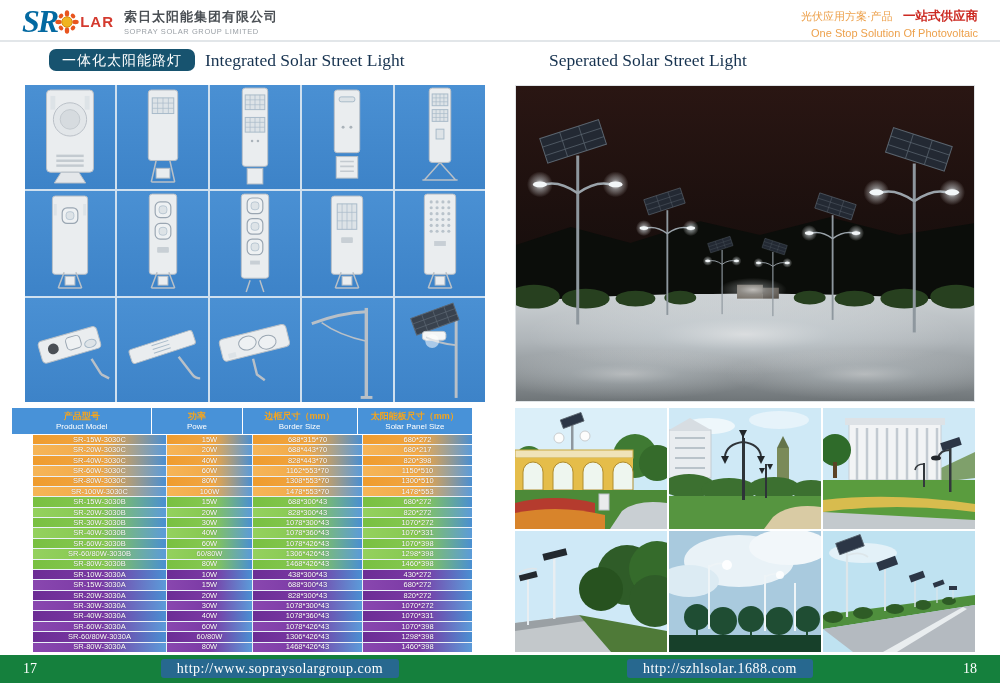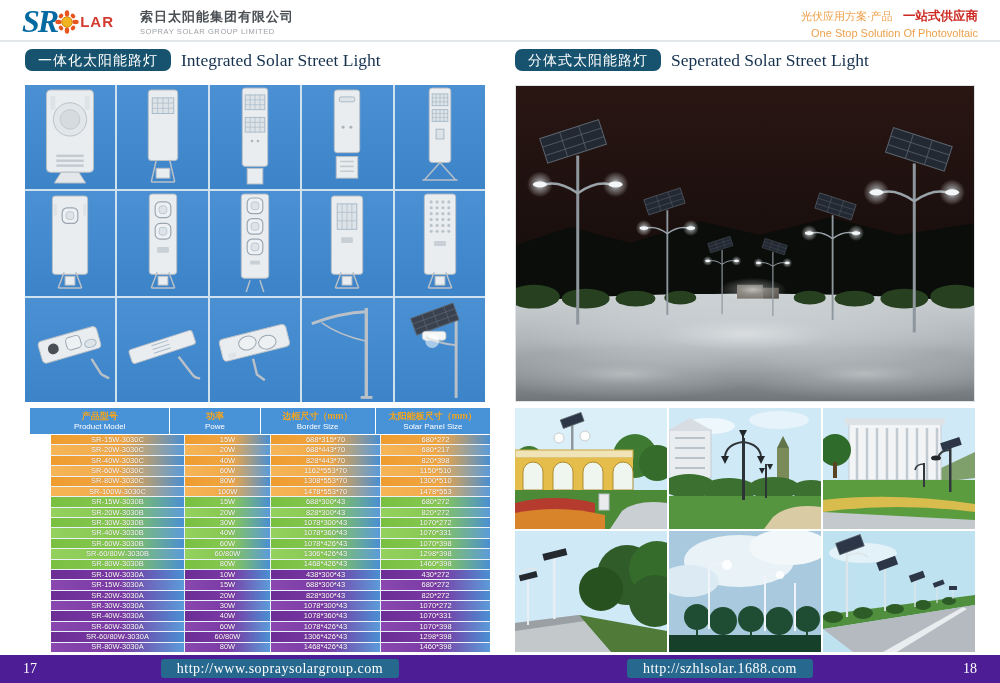--- a/index.html
+++ b/index.html
@@ -7,45 +7,45 @@
         font-family:"Liberation Sans",sans-serif;}
 
   
   .hdr{position:absolute;top:0;left:0;width:100%;height:40px;background:#fff;}
   .hdr-rule{position:absolute;top:40px;left:0;width:100%;height:2px;background:#e2e6e9;}
   .logo{position:absolute;left:22px;top:4px;display:flex;align-items:center;}
   .logo-sr{font-family:"Liberation Serif",serif;font-style:italic;font-weight:bold;
            font-size:32px;color:#0369a1;letter-spacing:-2px;line-height:1;}
   .logo-sun{margin:6px 1px 0 -2px;display:inline-block;}
   .logo-lar{font-size:15px;font-weight:bold;color:#d43a2f;letter-spacing:1px;}
-  .company{margin-left:26px;margin-top:2px;}
+  .company{margin-left:10px;margin-top:2px;}
   .company-cn{font-size:13px;font-weight:bold;color:#4a4f54;letter-spacing:1px;}
   .company-en{font-size:7.5px;color:#9aa0a6;letter-spacing:.6px;margin-top:1px;}
   .tagline{position:absolute;right:22px;top:6px;text-align:right;}
   .tl-light{color:#eda14c;font-size:11px;}
   .tl-bold{color:#cc2a22;font-size:12.5px;font-weight:bold;margin-left:6px;}
   .tl-en{color:#eda14c;font-size:11px;margin-top:2px;}
 
   
-  .sec{position:absolute;top:47px;height:26px;display:flex;align-items:center;}
+  .sec{position:absolute;top:47px;height:26px;display:flex;align-items:center;margin-left:24px;}
   .sec-left{left:25px;} .sec-right{left:515px;}
   .badge{background:#17536f;color:#fff;font-size:14px;letter-spacing:1px;
          border-radius:7px;padding:4px 13px;line-height:1;}
   .sec-en{font-family:"Liberation Serif",serif;font-size:17.5px;color:#16324f;margin-left:10px;}
 
   
   .product-grid{position:absolute;left:25px;top:85px;width:460px;height:317px;
     display:grid;grid-template-columns:repeat(5,1fr);grid-template-rows:repeat(3,1fr);
     gap:2px;background:#cfe0ef;}
   .pcell{background:linear-gradient(180deg,#4a90d3,#3d83c8);display:flex;
          align-items:center;justify-content:center;overflow:hidden;}
   .pcell svg{display:block;}
 
   
-  .spec{position:absolute;left:30px;top:408px;width:460px;height:244px;
+  .spec{position:absolute;left:12px;top:408px;width:460px;height:244px;
         display:flex;flex-direction:column;background:#fff;}
   .spec-head{display:grid;grid-template-columns:30.5fr 19.5fr 25fr 25fr;column-gap:1px;
              height:26px;flex:0 0 26px;}
   .spec-hcell{background:#4892d8;display:flex;flex-direction:column;align-items:center;
               justify-content:center;line-height:1.15;}
   .spec-hcell .cn{color:#f5a51d;font-size:9px;font-weight:bold;}
   .spec-hcell .en{color:#fff;font-size:8px;}
   .spec-body{flex:1;display:flex;flex-direction:column;gap:1px;background:#eaf1f8;margin-top:1px;margin-left:21px;}
   .spec-row{display:grid;grid-template-columns:30.5fr 19.5fr 25fr 25fr;column-gap:1px;flex:1;}
   .spec-cell{display:flex;align-items:center;justify-content:center;color:#fff;
@@ -60,21 +60,21 @@
   
   .night{position:absolute;left:515px;top:85px;width:460px;height:317px;background:#17100e;
          border:1px solid #e0e4e7;box-sizing:border-box;}
   .night svg{display:block;width:100%;height:100%;}
   .photo-grid{position:absolute;left:515px;top:408px;width:460px;height:244px;
     display:grid;grid-template-columns:repeat(3,1fr);grid-template-rows:repeat(2,1fr);
     gap:2px;background:#fff;}
   .ptile{overflow:hidden;} .ptile svg{display:block;width:100%;height:100%;}
 
   
-  .footer{position:absolute;left:0;top:655px;width:100%;height:28px;background:#4c1d95;
+  .footer{position:absolute;left:0;top:655px;width:100%;height:28px;background:#15803d;
           display:flex;align-items:center;font-family:"Liberation Serif",serif;color:#fff;}
   .pg{width:60px;text-align:center;font-size:14px;}
   .furl{flex:1;text-align:center;font-size:14px;letter-spacing:.5px;}
   .furl span{background:#27688f;border-radius:3px;padding:2px 16px;}
 </style>
 </head>
 <body>
 
 <div class="page">
 
@@ -110,21 +110,20 @@
       <div class="tl-en">One Stop Solution Of Photovoltaic</div>
     </div>
   </div>
   <div class="hdr-rule"></div>
 
   <div class="sec sec-left">
     <span class="badge">一体化太阳能路灯</span>
     <span class="sec-en">Integrated Solar Street Light</span>
   </div>
   <div class="sec sec-right">
-    <span class="badge">分体式太阳能路灯</span>
     <span class="sec-en">Seperated Solar Street Light</span>
   </div>
 
   <div class="product-grid" id="product-grid">
       <div class="pcell">
         <svg width="90" height="103" viewBox="0 0 92 105">
           <rect x="22" y="4" width="48" height="84" rx="4" fill="#eaedef" stroke="#b9c0c7"></rect>
           <circle cx="46" cy="34" r="17" fill="#e2e6e9" stroke="#b9c0c7"></circle>
           <circle cx="46" cy="34" r="10" fill="#d6dbdf" stroke="#c3c9ce"></circle>
           <rect x="26" y="10" width="5" height="14" fill="#dde3e7"></rect>

